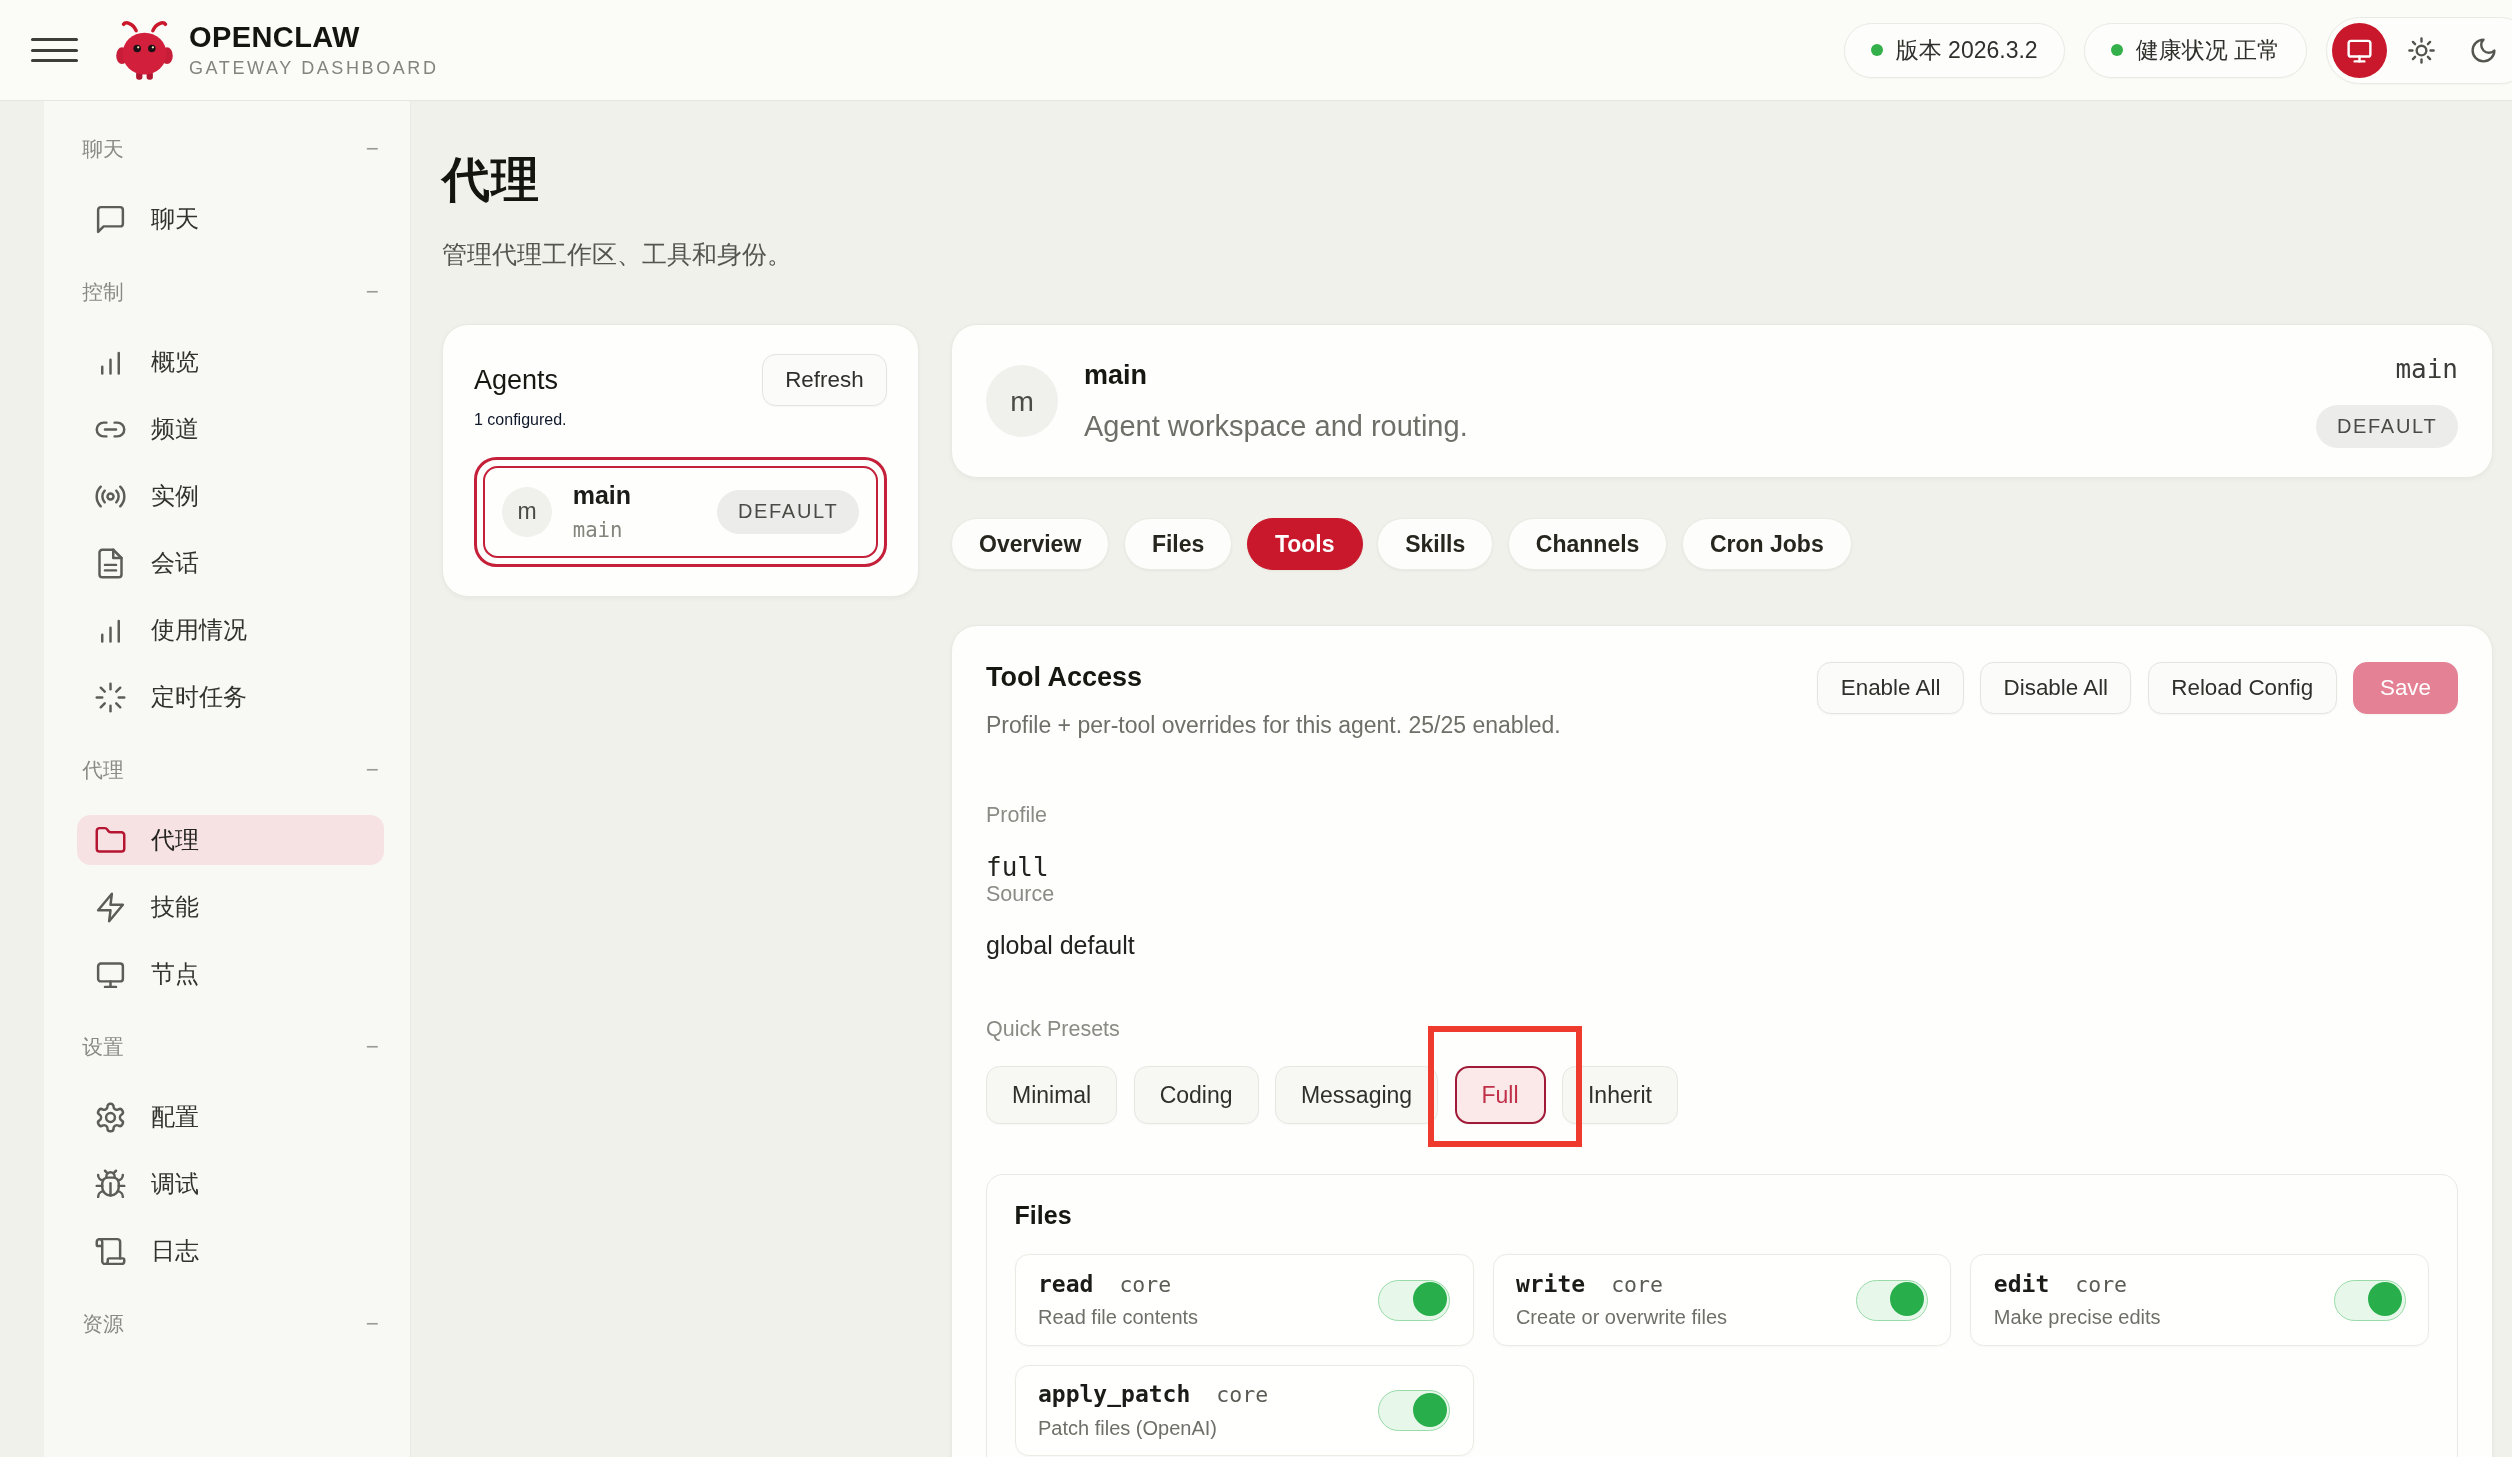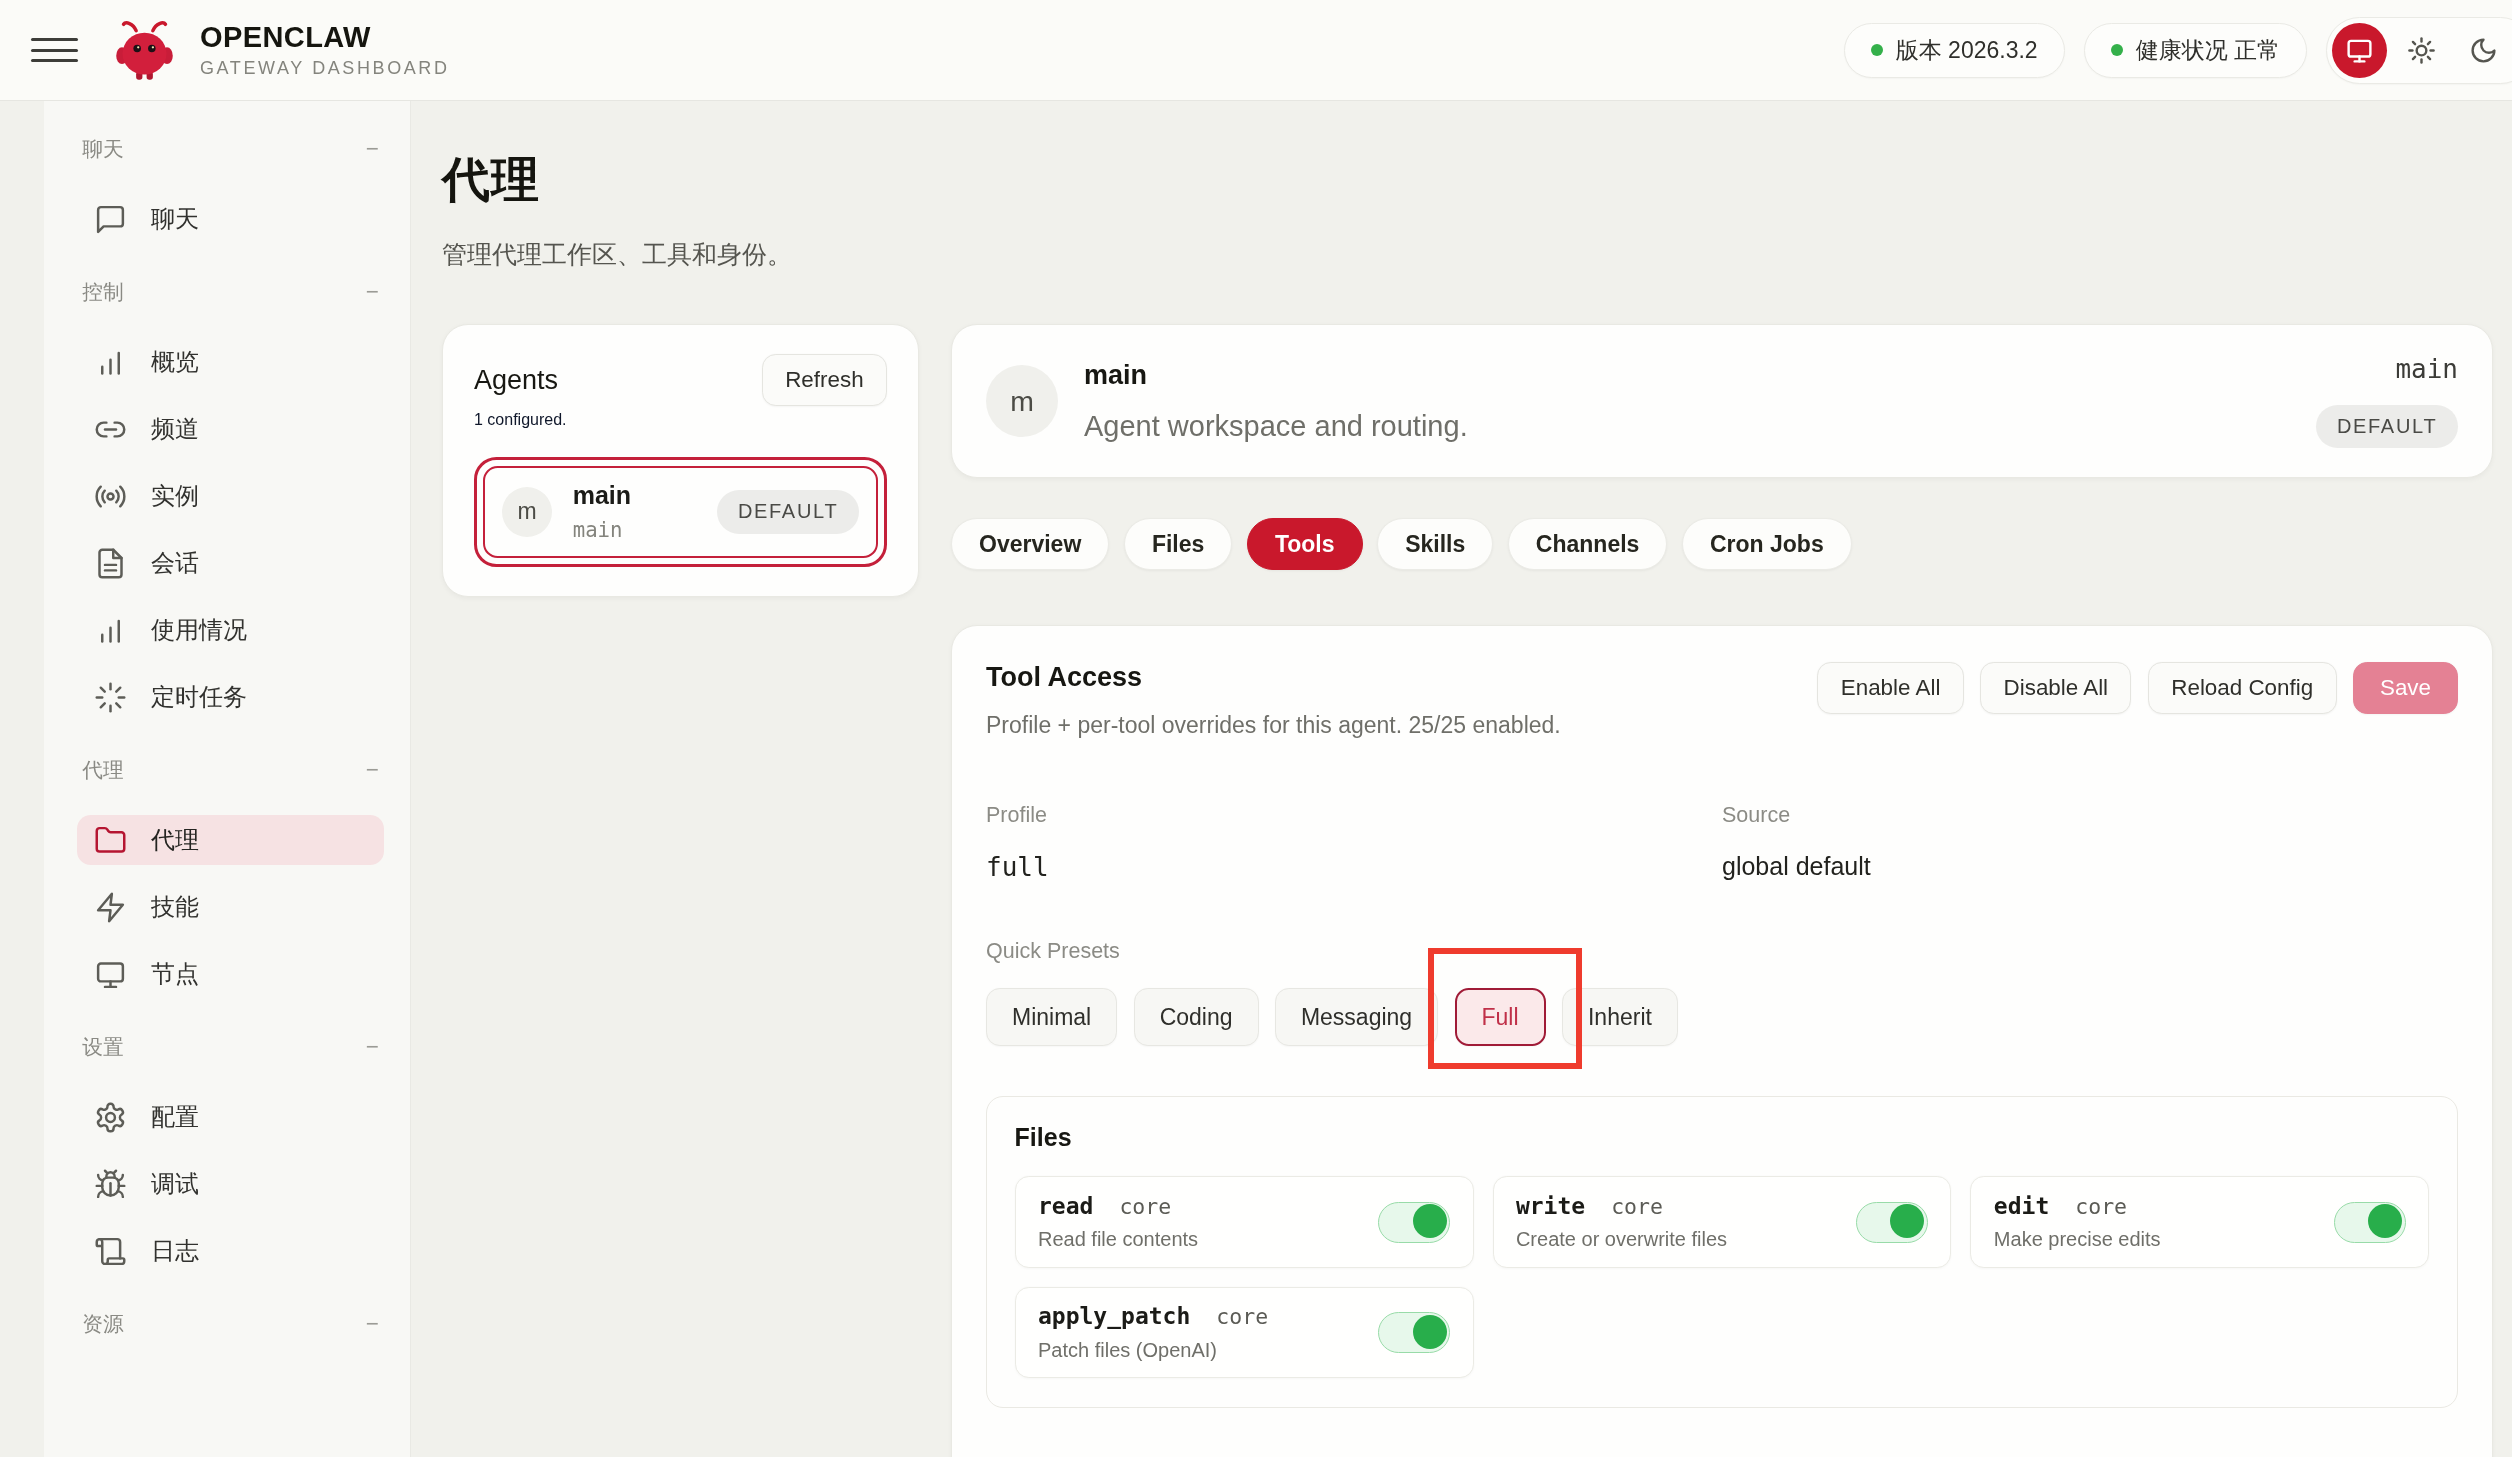--- a/index.html
+++ b/index.html
@@ -12,21 +12,21 @@
   .mono { font-family:"DejaVu Sans Mono","Liberation Mono",monospace; }
 
   
   .topbar {
     height:101px; background:#fbfbf8; border-bottom:1.7px solid #e6e6e1;
     display:flex; align-items:center; padding:0 0 0 31px; position:relative; z-index:20;
   }
   .hamburger { width:47px; height:47px; border:none; background:transparent; cursor:pointer;
     display:flex; flex-direction:column; justify-content:center; gap:7.8px; }
   .hamburger span { display:block; height:3px; background:#3d3d39; border-radius:1.7px; }
-  .brand { display:flex; align-items:center; gap:22px; margin-left:33px; }
+  .brand { display:flex; align-items:center; gap:11px; margin-left:33px; }
   .brand-title { font-size:29px; font-weight:700; letter-spacing:0.4px; color:#15150f; }
   .brand-sub { font-size:18px; color:#84847d; letter-spacing:2.6px; margin-top:4.3px; }
   .topbar-right { margin-left:auto; display:flex; align-items:center; gap:19px; }
   .status-pill {
     height:55px; background:#fdfdfb; border:1.7px solid #eaeae5; border-radius:28.4px;
     display:flex; align-items:center; gap:13px; padding:0 26px;
     font-size:23px; color:#2f2f2b; box-shadow:0 0.9px 1.7px rgba(0,0,0,.03);
   }
   .dot { width:12px; height:12px; border-radius:50%; background:#34b04a; }
   .theme-seg {
@@ -109,21 +109,21 @@
   .tab.active { background:#c9182c; border-color:#c9182c; color:#fff; }
 
   
   .tool-card { margin-top:55px; padding:36px 34px; height:999px; }
   .ta-head { display:flex; justify-content:space-between; align-items:flex-start; }
   .ta-title { font-size:27px; font-weight:700; color:#171712; }
   .ta-sub { font-size:23px; color:#6f6f69; margin-top:19px; }
   .ta-actions { display:flex; gap:16.4px; align-items:center; }
   .btn.save { background:#e48194; border-color:#e48194; color:#fff; padding:12px 26px; }
 
-  .fields { display:flex; margin-top:64px; }
+  .fields { display:flex; margin-top:64px;flex-direction:column; }
   .field { flex:1; }
   .f-label { font-size:21.5px; color:#8b8b85; }
   .f-value { font-size:25px; color:#22221e; margin-top:24px; }
   .f-value.mono { font-size:26px; }
 
   .qp-label { font-size:21.5px; color:#8b8b85; margin-top:57px; }
   .presets { display:flex; gap:16.4px; margin-top:24px; }
   .preset {
     height:58px; padding:0 25px; border-radius:13.8px; background:#f7f7f4;
     border:1.7px solid #e7e7e2; font-size:23px; color:#2f2f2b; cursor:pointer;

